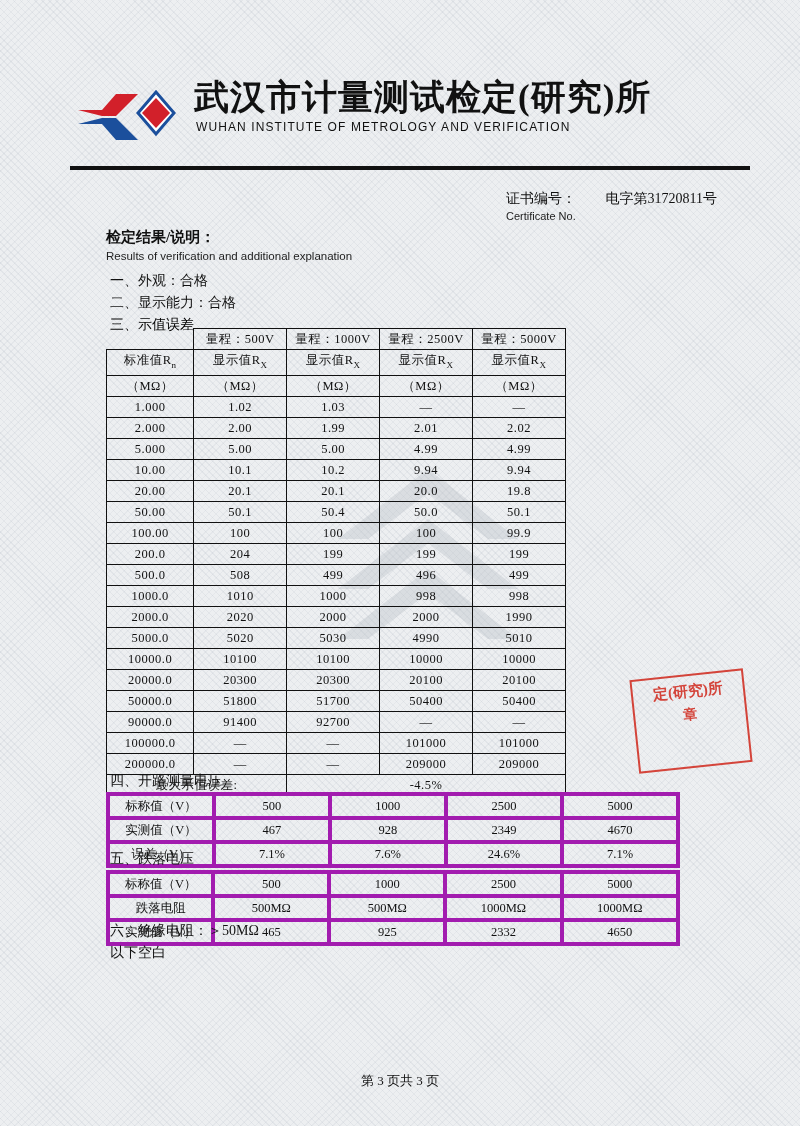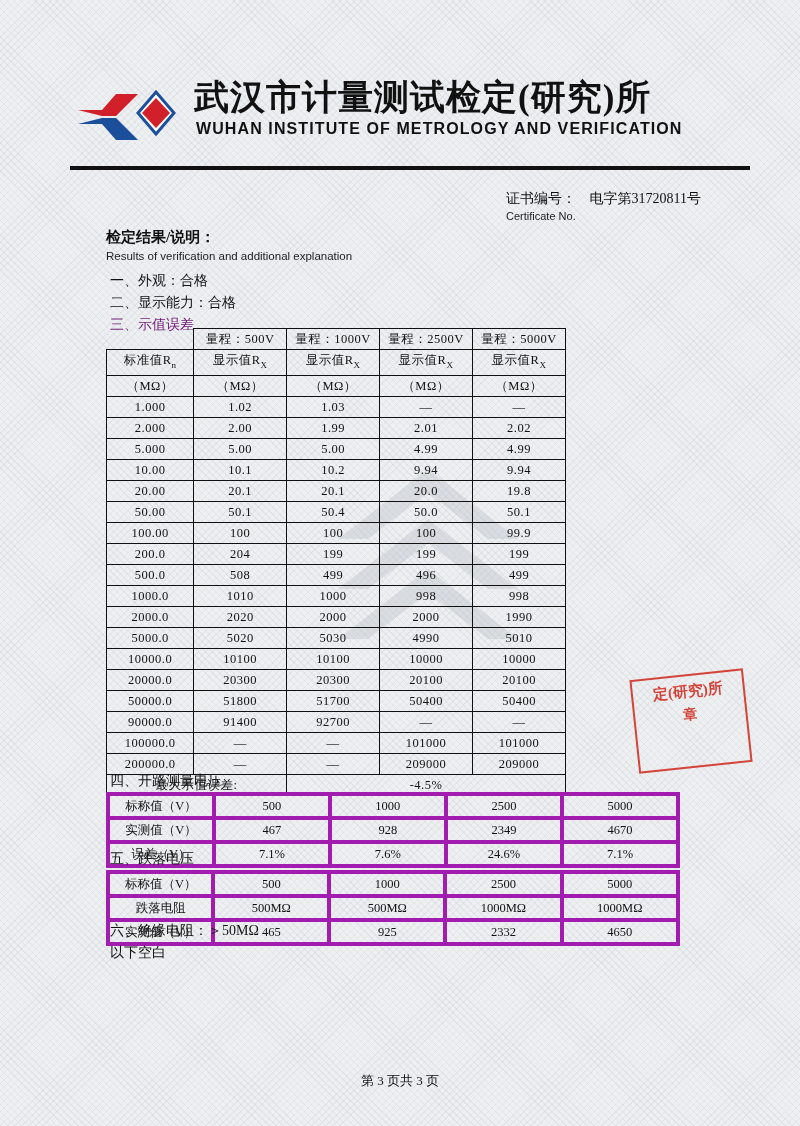--- a/index.html
+++ b/index.html
@@ -35,53 +35,53 @@
     font-family:"Liberation Serif",serif;
     font-weight:bold;
     font-size:35px;
     letter-spacing:1px;
     color:#111;
     white-space:nowrap;
   }
   .hdr-en{
     position:absolute;left:120px;top:48px;
     font-family:"Liberation Sans",sans-serif;
-    font-weight:bold;
-    font-size:16px;
+    font-weight:normal;
+    font-size:12px;
     letter-spacing:1.1px;
     color:#111;
     white-space:nowrap;
   }
   .rule{
     position:absolute;left:52px;top:152px;width:680px;height:4px;background:#111;
   }
   
   .certno{
     position:absolute;left:488px;top:176px;
     font-size:14px;color:#111;white-space:nowrap;
   }
-  .certno .num{margin-left:10px;}
+  .certno .num{margin-left:26px;}
   .certno-en{
     position:absolute;left:488px;top:196px;
     font-family:"Liberation Sans",sans-serif;
     font-size:11px;color:#222;
   }
   
   .res-title{
     position:absolute;left:88px;top:214px;
     font-size:15px;font-weight:bold;color:#111;
   }
   .res-title-en{
     position:absolute;left:88px;top:236px;
     font-family:"Liberation Sans",sans-serif;
     font-size:11.5px;color:#222;
   }
   .item1{position:absolute;left:92px;top:258px;font-size:14px;color:#111;}
   .item2{position:absolute;left:92px;top:280px;font-size:14px;color:#111;}
-  .item3{position:absolute;left:92px;top:302px;font-size:14px;color:#701a75;}
+  .item3{position:absolute;left:92px;top:302px;font-size:14px;color:#000000;}
   .item4{position:absolute;left:92px;top:758px;font-size:14px;color:#111;}
   .item5{position:absolute;left:92px;top:836px;font-size:14px;color:#111;}
   .item6{position:absolute;left:92px;top:908px;font-size:14px;color:#111;}
   .item7{position:absolute;left:92px;top:930px;font-size:14px;color:#111;}
   
   table{border-collapse:collapse;}
   .maintbl{
     position:absolute;left:88px;top:314px;width:460px;
     font-size:12.5px;color:#111;
   }

